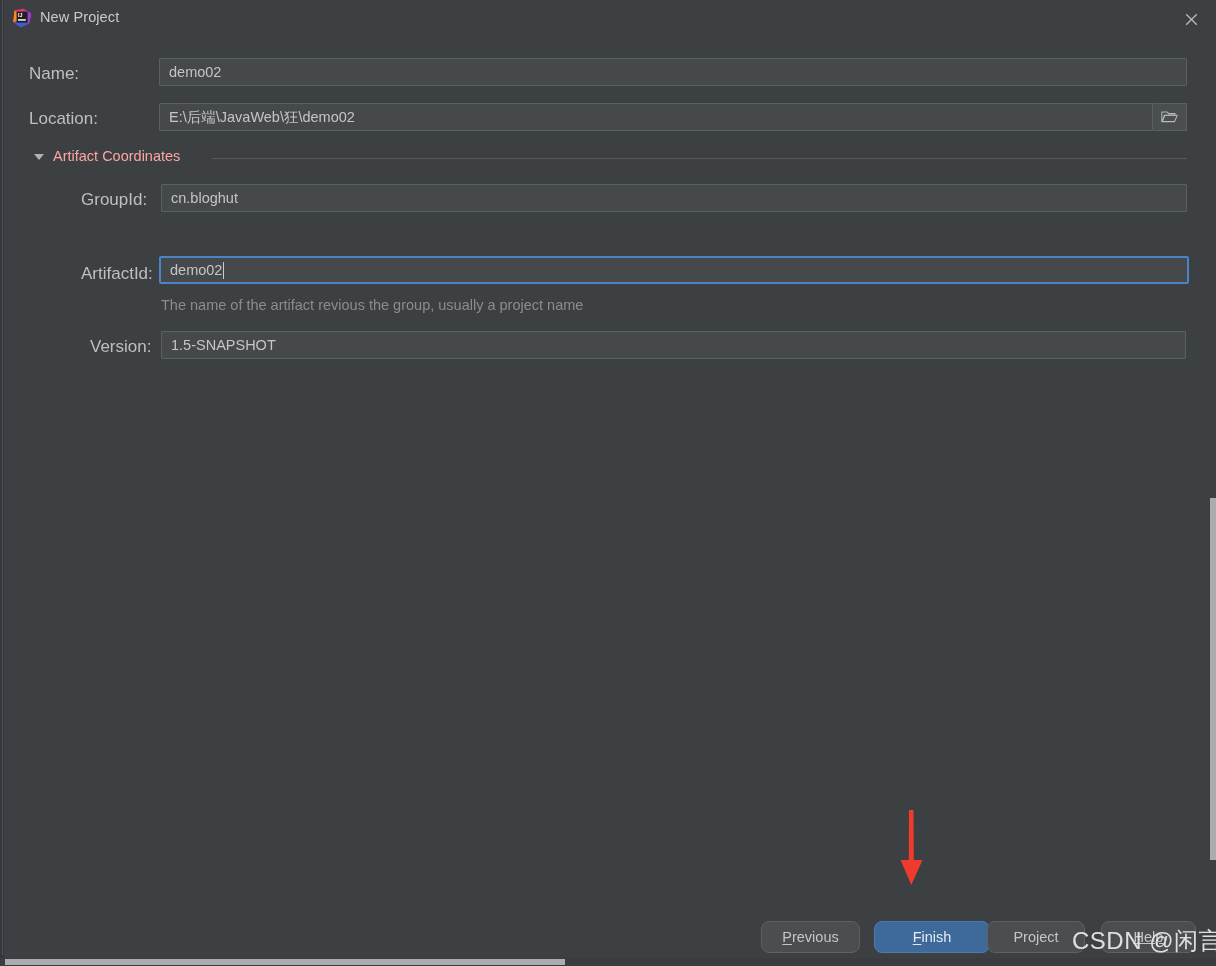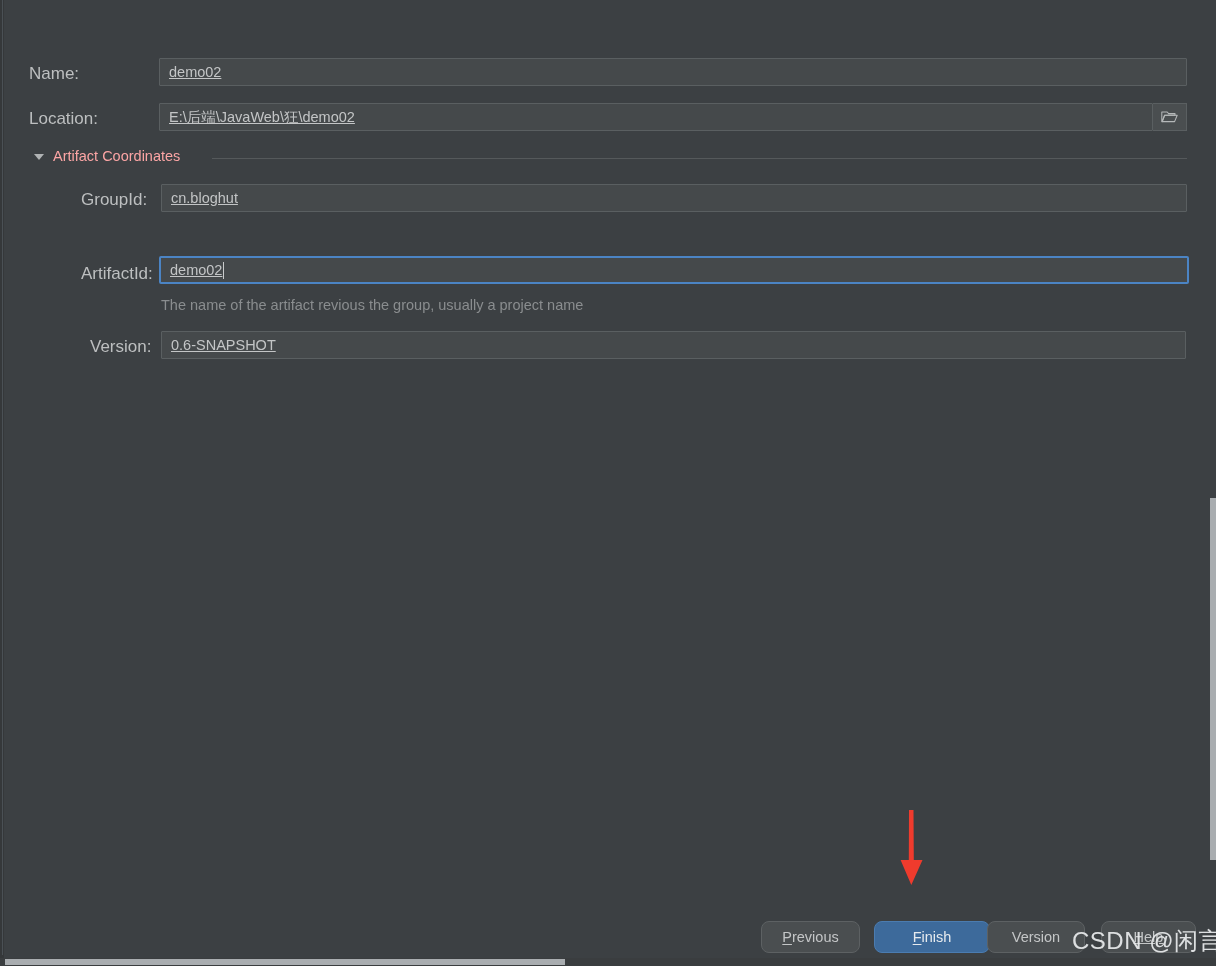--- a/index.html
+++ b/index.html
@@ -84,21 +84,20 @@
     border-radius: 1px;
     font-size: 14.5px;
     color: #c3c5c6;
     padding: 0 9px;
     display: flex;
     align-items: center;
     height: 28px;
     cursor: text;
     overflow: hidden;
     white-space: nowrap;
-    text-decoration: underline;
   }
   .field.focused {
     background: #45494b;
     border: 2px solid #4b84c4;
     border-radius: 2px;
   }
   .field .caret {
     display: inline-block;
     width: 1px;
     height: 17px;
@@ -239,20 +238,39 @@
   }
 </style>
 </head>
 <body>
 
 <div class="dialog">
 
   <div class="left-edge"></div>
   <div class="left-edge-line"></div>
 
+  <div class="titlebar">
+    <div class="title-icon">
+      <svg width="20" height="20" viewBox="0 0 20 20">
+        <path d="M2.6 2.2 L11.6 0.8 L19.2 5.6 L17.4 15.2 L9.0 19.2 L1.2 14.0 Z" fill="#f9335c"></path>
+        <path d="M11.6 0.8 L19.2 5.6 L17.4 15.2 L10.2 12.0 Z" fill="#9b3dd4"></path>
+        <path d="M1.2 14.0 L9.0 19.2 L17.4 15.2 L10.4 11.2 Z" fill="#3b5bdb"></path>
+        <path d="M2.6 2.2 L10.4 11.2 L1.2 14.0 Z" fill="#fb8b1e"></path>
+        <rect x="4.6" y="3.6" width="11" height="11" fill="#231f20"></rect>
+        <text x="6.1" y="9.0" font-family="'Liberation Sans',sans-serif" font-size="5.4" font-weight="bold" fill="#ffffff">IJ</text>
+        <rect x="6.0" y="11.2" width="7.8" height="1.5" fill="#ffffff"></rect>
+      </svg>
+    </div>
+    <div class="title-text">New Project</div>
+    <div class="close-btn">
+      <svg width="15" height="15" viewBox="0 0 15 15">
+        <path d="M2.2 2.2 L12.8 12.8 M12.8 2.2 L2.2 12.8" stroke="#b7babb" stroke-width="1.35" fill="none"></path>
+      </svg>
+    </div>
+  </div>
 
   <div class="row-label" style="left:29px; top:64px;">Name:</div>
   <div class="field" style="left:159px; top:58px; width:1028px;">
     <span>demo02</span>
   </div>
 
   <div class="row-label" style="left:29px; top:109px;">Location:</div>
   <div class="field" style="left:159px; top:103px; width:994px;">
     <span>E:\后端\JavaWeb\狂\demo02</span>
   </div>
@@ -276,37 +294,37 @@
 
   <div class="row-label" style="left:81px; top:264px;">ArtifactId:</div>
   <div class="field focused" style="left:159px; top:256px; width:1030px;">
     <span>demo02</span>
       <span class="caret"></span>
   </div>
   <div class="hint" style="left:161px; top:297px;">The name of the artifact revious the group, usually a project name</div>
 
   <div class="row-label" style="left:81px; top:337px;margin-left:9px;">Version:</div>
   <div class="field" style="left:161px; top:331px; width:1025px;">
-    <span>0.6-SNAPSHOT</span>
+    <span>1.5-SNAPSHOT</span>
   </div>
 
   <div class="arrow">
     <svg width="40" height="76" viewBox="0 0 40 76">
       <path d="M17.0 0 L21.5 0 L21.8 50 L30.5 50 L19.3 75 L8.6 50 L16.8 50 Z" fill="#ef3b2d"></path>
     </svg>
   </div>
 
   <div class="btn" style="left:761px; top:921px; width:99px;">
     <span><span class="mn">P</span>revious</span>
   </div>
   <div class="btn primary" style="left:874px; top:921px; width:116px;">
     <span><span class="mn">F</span>inish</span>
   </div>
   <div class="btn" style="left:987px; top:921px; width:98px;">
-    <span>Version</span>
+    <span>Project</span>
   </div>
   <div class="btn" style="left:1101px; top:921px; width:95px;text-decoration:underline;">
     <span>Help</span>
   </div>
 
   <div class="watermark">CSDN @闲言_</div>
 
   <div class="vscroll-track"></div>
   <div class="vscroll"></div>
   <div class="hscroll-track"></div>

